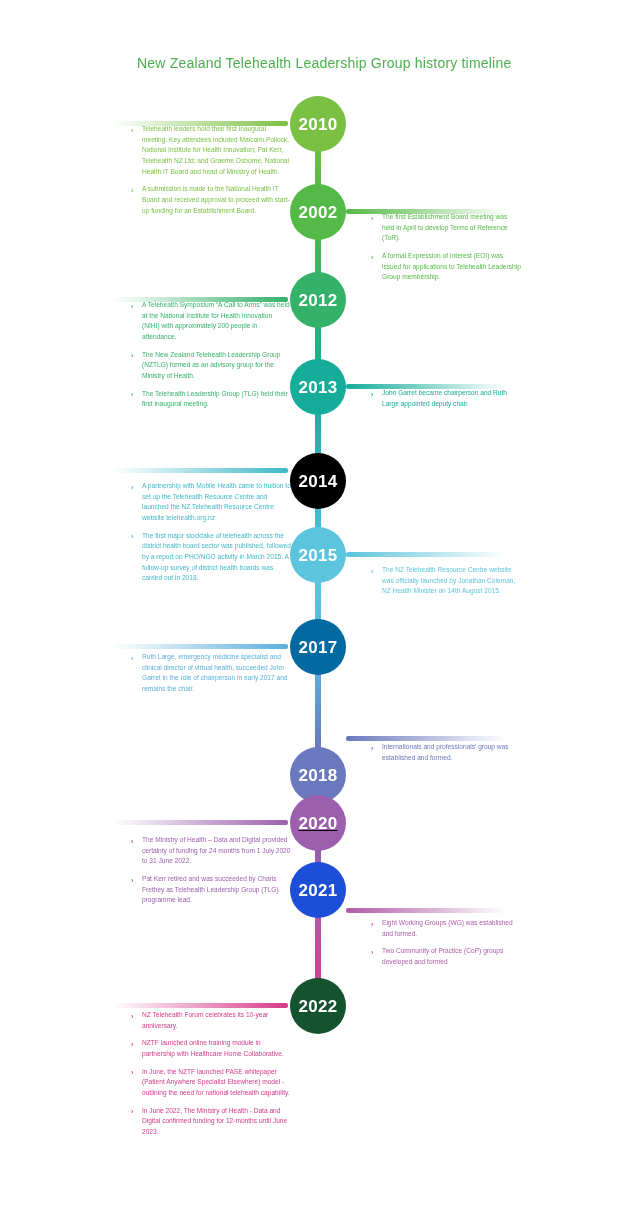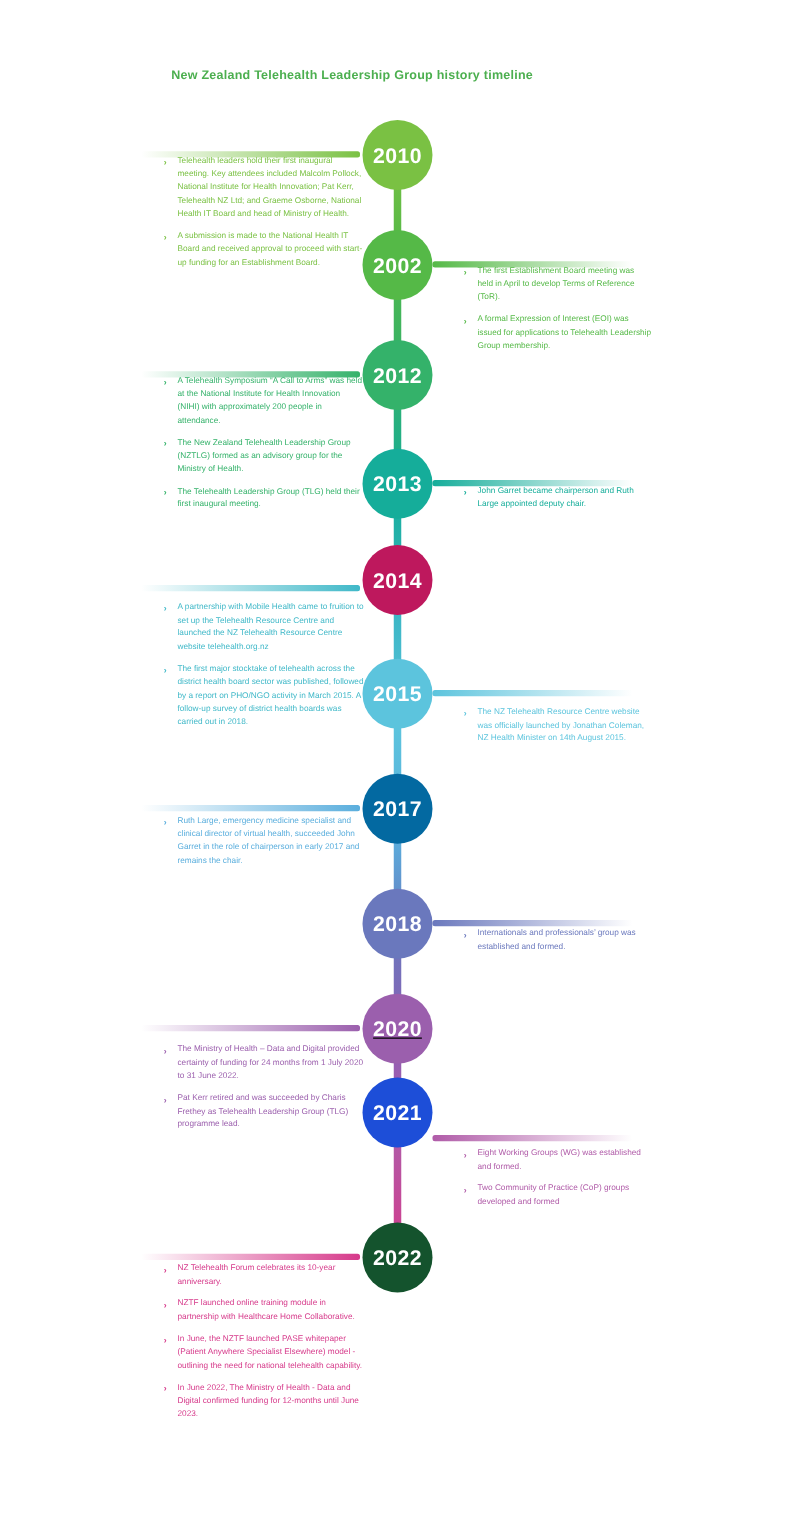--- a/index.html
+++ b/index.html
@@ -12,22 +12,22 @@
     height: 1225px;
     position: relative;
     font-family: "Liberation Sans", sans-serif;
     overflow: hidden;
   }
 
   .page-title {
     position: absolute;
     left: 137px;
     top: 55px;
-    font-size: 10px;
-    font-weight: bold;
+    font-size: 14px;
+    font-weight: normal;
     letter-spacing: 0.2px;
     color: #4caf4f;
     white-space: nowrap;
   }
 
   
   .spine {
     position: absolute;
     left: 315px;
     top: 118px;
@@ -163,21 +163,21 @@
     <div class="node" style="top: 359px; background: rgb(21, 173, 154);">
       <span class="node-year">2013</span>
     </div>
     <div class="block right" style="top: 388px; color: rgb(21, 173, 154);">
       <div class="item">
         <span class="chev">›</span>
         <span class="item-text">John Garret became chairperson and Ruth Large appointed deputy chair.</span>
       </div>
     </div>
     <div class="conn left" style="top: 468px; width: 175px; background: linear-gradient(to left, rgb(63, 184, 200), rgba(255, 255, 255, 0));"></div>
-    <div class="node" style="top: 436px; background: #be185d;">
+    <div class="node" style="top: 453px; background: #000000;">
       <span class="node-year">2014</span>
     </div>
     <div class="block left" style="top: 481px; color: rgb(63, 184, 200);">
       <div class="item">
         <span class="chev">›</span>
         <span class="item-text">A partnership with Mobile Health came to fruition to set up the Telehealth Resource Centre and launched the NZ Telehealth Resource Centre website telehealth.org.nz</span>
       </div>
       <div class="item">
         <span class="chev">›</span>
         <span class="item-text">The first major stocktake of telehealth across the district health board sector was published, followed by a report on PHO/NGO activity in March 2015. A follow-up survey of district health boards was carried out in 2018.</span>
@@ -197,21 +197,21 @@
     <div class="node" style="top: 619px; background: #0369a1;">
       <span class="node-year">2017</span>
     </div>
     <div class="block left" style="top: 652px; color: rgb(90, 174, 221);">
       <div class="item">
         <span class="chev">›</span>
         <span class="item-text">Ruth Large, emergency medicine specialist and clinical director of virtual health, succeeded John Garret in the role of chairperson in early 2017 and remains the chair.</span>
       </div>
     </div>
     <div class="conn right" style="top: 736px; width: 160px; background: linear-gradient(to right, rgb(106, 120, 189), rgba(255, 255, 255, 0));"></div>
-    <div class="node" style="top: 711px; background: rgb(106, 120, 189);">
+    <div class="node" style="top: 747px; background: rgb(106, 120, 189);">
       <span class="node-year">2018</span>
     </div>
     <div class="block right" style="top: 742px; color: rgb(106, 120, 189);">
       <div class="item">
         <span class="chev">›</span>
         <span class="item-text">Internationals and professionals’ group was established and formed.</span>
       </div>
     </div>
     <div class="conn left" style="top: 820px; width: 175px; background: linear-gradient(to left, rgb(155, 95, 173), rgba(255, 255, 255, 0));"></div>
     <div class="node" style="top: 795px; background: rgb(155, 95, 173); text-decoration: underline;">

